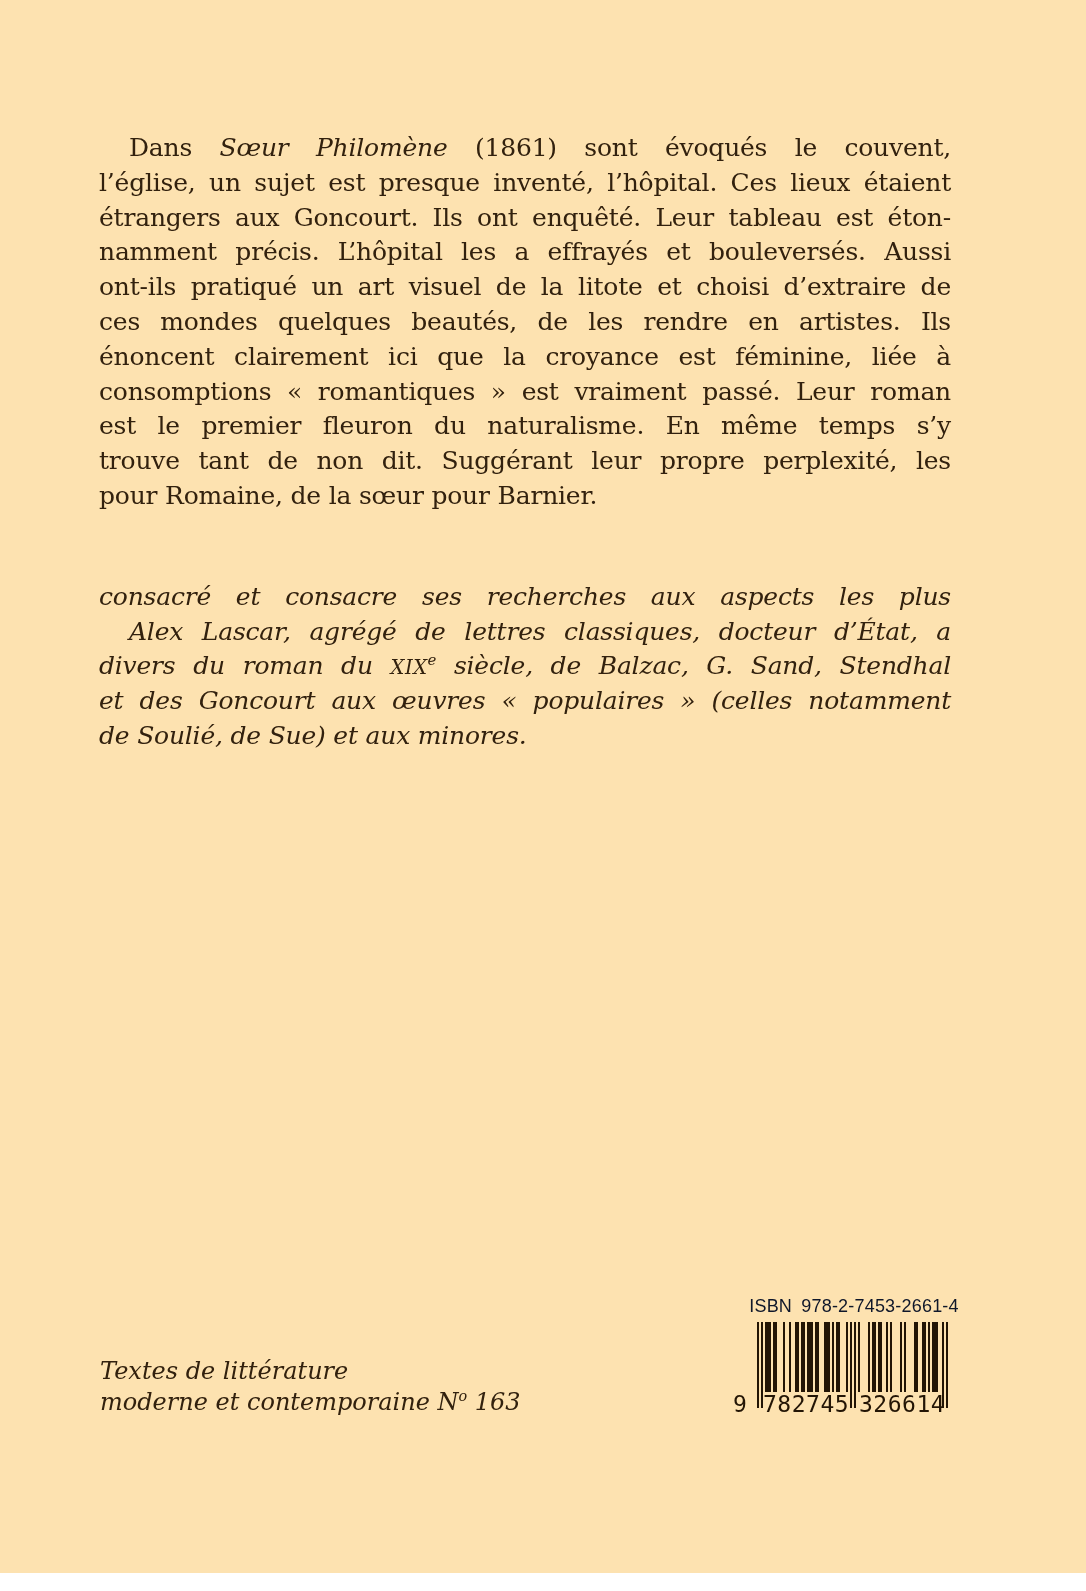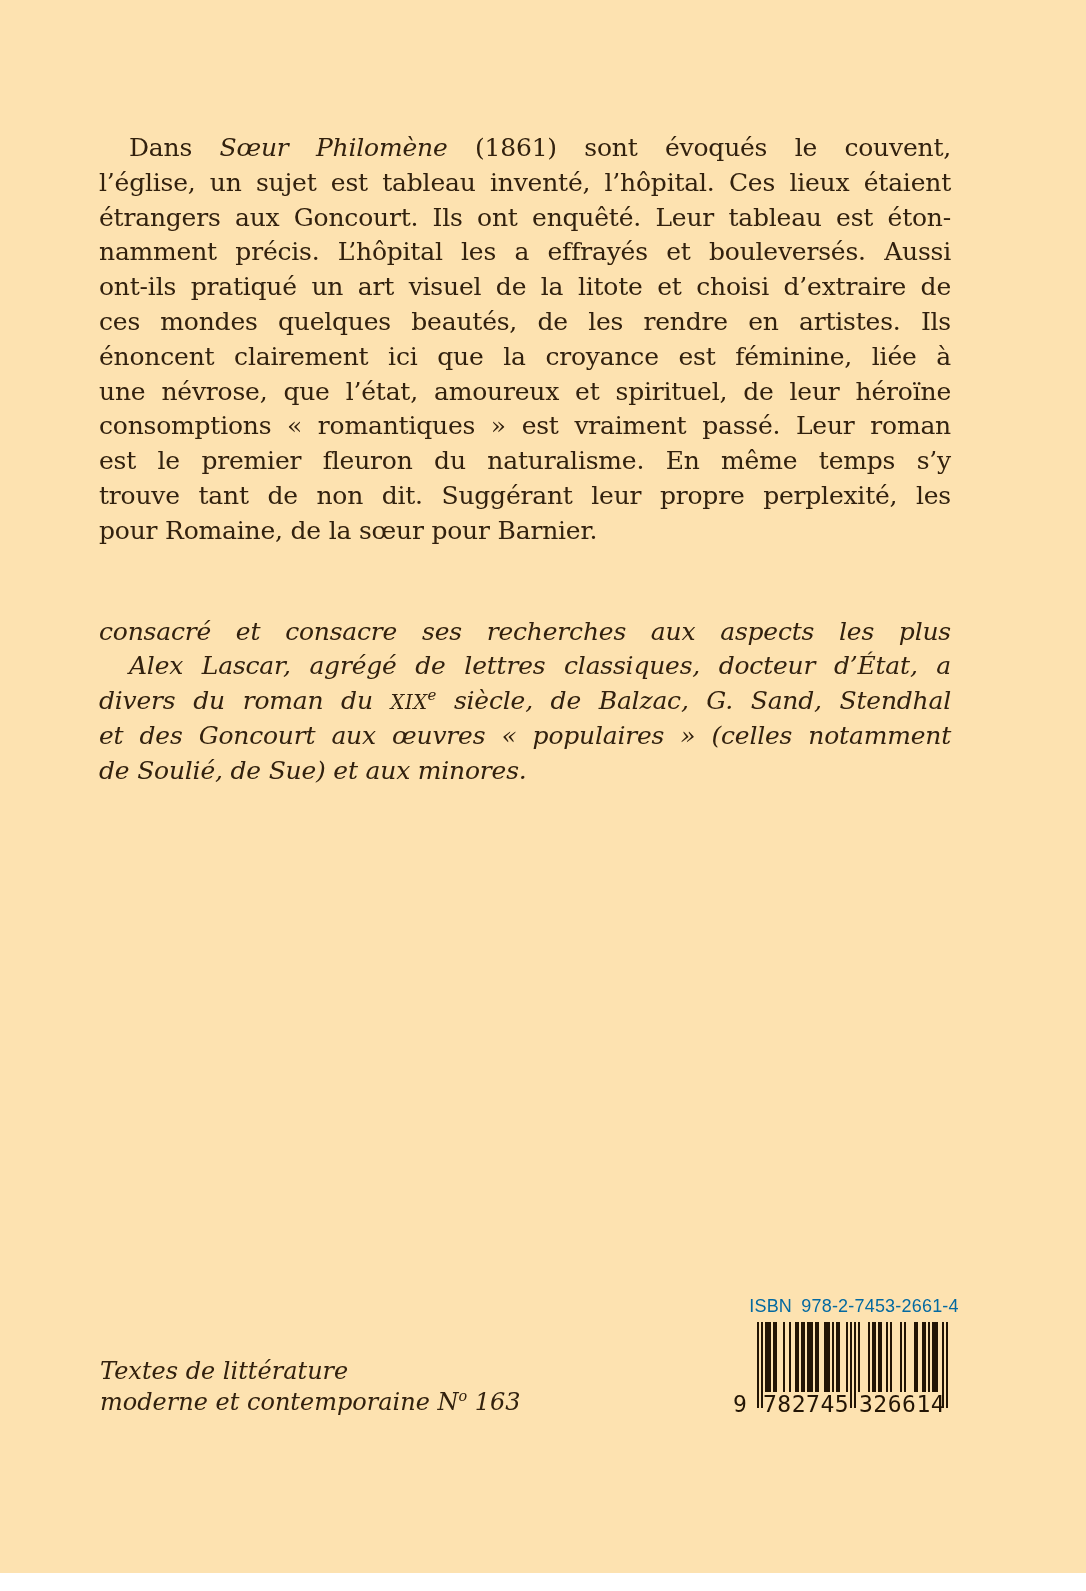--- a/index.html
+++ b/index.html
@@ -39,21 +39,21 @@
     position:absolute;left:100px;top:1356px;
     font-style:italic;font-size:24px;
   }
   .series-line{line-height:31px;height:31px;}
   
   .isbn-label{
     position:absolute;left:743px;top:1296px;width:222px;
     text-align:center;
     font-family:"Liberation Sans",sans-serif;
     font-size:18px;letter-spacing:0.2px;word-spacing:4px;
-    color:#0369a1;
+    color:#0f172a;
   }
   .barcode{
     position:absolute;left:733px;top:1322px;width:226px;height:96px;
   }
   .bars{
     position:absolute;left:24px;top:0;
     display:flex;align-items:flex-start;
   }
   .mod{width:2.02px;height:70px;}
   .mod.on{background:#231505;}
@@ -68,27 +68,26 @@
   .g2{left:126px;width:86px;text-align:center;letter-spacing:0.5px;}
 </style>
 </head>
 <body>
 
 <div class="page">
 
   <div class="blurb">
       <div class="para regular">
         <div class="line indent"><span>Dans </span><span class="it">Sœur Philomène</span><span> (1861) sont évoqués le couvent,</span></div>
-        <div class="line"><span>l’église, un sujet est tableau inventé, l’hôpital. Ces lieux étaient</span></div>
+        <div class="line"><span>l’église, un sujet est presque inventé, l’hôpital. Ces lieux étaient</span></div>
         <div class="line"><span>étrangers aux Goncourt. Ils ont enquêté. Leur tableau est éton-</span></div>
         <div class="line"><span>namment précis. L’hôpital les a effrayés et bouleversés. Aussi</span></div>
         <div class="line"><span>ont-ils pratiqué un art visuel de la litote et choisi d’extraire de</span></div>
         <div class="line"><span>ces mondes quelques beautés, de les rendre en artistes. Ils</span></div>
         <div class="line"><span>énoncent clairement ici que la croyance est féminine, liée à</span></div>
-        <div class="line"><span>une névrose, que l’état, amoureux et spirituel, de leur héroïne</span></div>
         <div class="line"><span>consomptions « romantiques » est vraiment passé. Leur roman</span></div>
         <div class="line"><span>est le premier fleuron du naturalisme. En même temps s’y</span></div>
         <div class="line"><span>trouve tant de non dit. Suggérant leur propre perplexité, les</span></div>
         <div class="line last"><span>pour Romaine, de la sœur pour Barnier.</span></div>
       </div>
       <div class="para italic">
         <div class="line"><span>consacré et consacre ses recherches aux aspects les plus</span></div>
         <div class="line indent"><span>Alex Lascar, agrégé de lettres classiques, docteur d’État, a</span></div>
         <div class="line"><span>divers du roman du </span><span class="sc">XIX</span><span class="sup">e</span><span> siècle, de Balzac, G. Sand, Stendhal</span></div>
         <div class="line"><span>et des Goncourt aux œuvres « populaires » (celles notamment</span></div>

